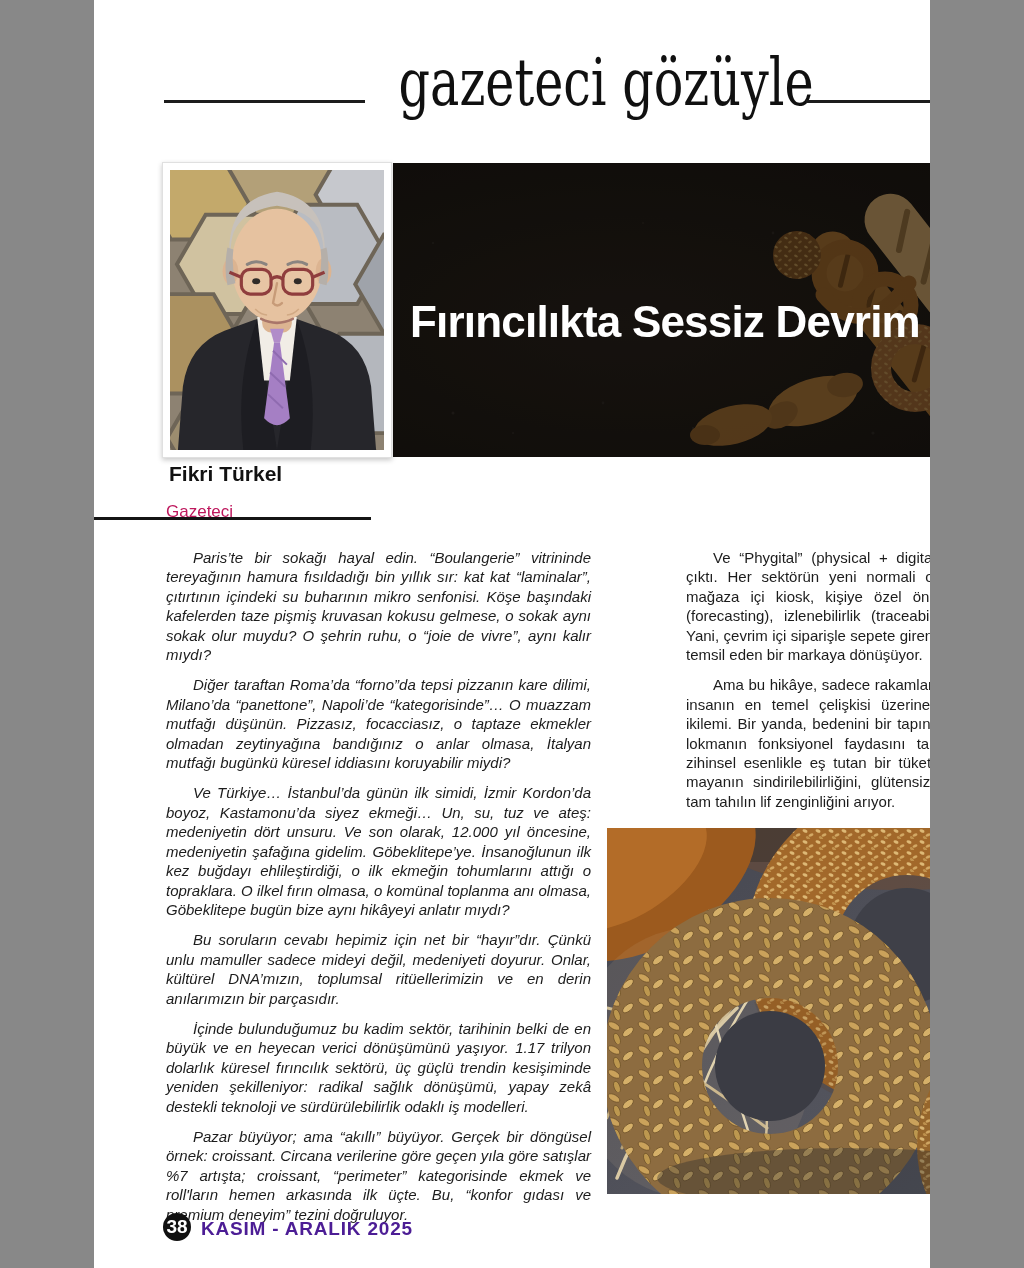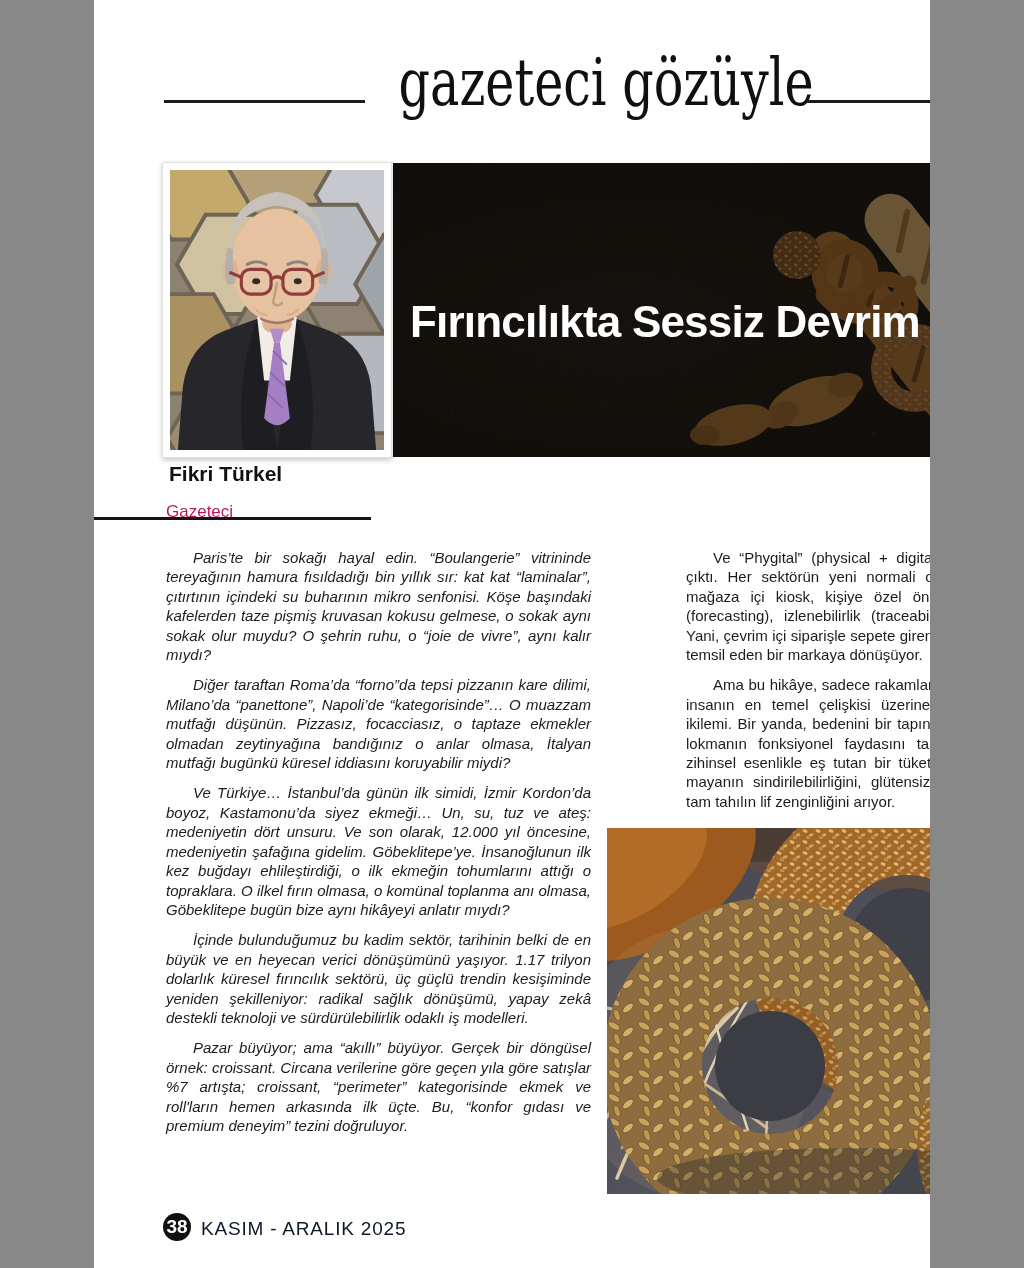--- a/index.html
+++ b/index.html
@@ -37,21 +37,21 @@
   .col p{margin:0 0 11px 0;text-align:justify;text-indent:27px;
     font-size:15px;line-height:19.4px;color:#1c1c1c;hyphens:auto;-webkit-hyphens:auto;}
 
   
   .simit-photo{position:absolute;left:513px;top:828px;width:413px;height:366px;overflow:hidden;background:#474850;}
   .simit-photo svg{display:block;width:100%;height:100%;}
 
   
   .page-badge{position:absolute;left:69px;top:1213px;width:28px;height:28px;border-radius:50%;
     background:#101010;color:#fff;font-size:19px;font-weight:700;display:flex;align-items:center;justify-content:center;}
-  .issue-label{position:absolute;left:107px;top:1218px;font-size:19px;font-weight:400;color:#0f172a;letter-spacing:0.8px;}
+  .issue-label{position:absolute;left:107px;top:1218px;font-size:19px;font-weight:700;color:#4c1d95;letter-spacing:0.8px;}
 </style>
 </head>
 <body>
 
 <div class="page">
 
   <div class="masthead-title">
     <span>gazeteci gözüyle</span>
   </div>
   <div class="rule rule-left"></div>
@@ -191,20 +191,21 @@
   </div>
 
   <div class="author-name">Fikri Türkel</div>
   <div class="author-role">Gazeteci</div>
   <div class="author-rule"></div>
 
   <div class="col col-left">
     <p>Paris’te bir sokağı hayal edin. “Boulangerie” vitrininde tereyağının hamura fısıldadığı bin yıllık sır: kat kat “laminalar”, çıtırtının içindeki su buharının mikro senfonisi. Köşe başındaki kafelerden taze pişmiş kruvasan kokusu gelmese, o sokak aynı sokak olur muydu? O şehrin ruhu, o “joie de vivre”, aynı kalır mıydı?</p>
     <p>Diğer taraftan Roma’da “forno”da tepsi pizzanın kare dilimi, Milano’da “panettone”, Napoli’de “kategorisinde”… O muazzam mutfağı düşünün. Pizzasız, focacciasız, o taptaze ekmekler olmadan zeytinyağına bandığınız o anlar olmasa, İtalyan mutfağı bugünkü küresel iddiasını koruyabilir miydi?</p>
     <p>Ve Türkiye… İstanbul’da günün ilk simidi, İzmir Kordon’da boyoz, Kastamonu’da siyez ekmeği… Un, su, tuz ve ateş: medeniyetin dört unsuru. Ve son olarak, 12.000 yıl öncesine, medeniyetin şafağına gidelim. Göbeklitepe’ye. İnsanoğlunun ilk kez buğdayı ehlileştirdiği, o ilk ekmeğin tohumlarını attığı o topraklara. O ilkel fırın olmasa, o komünal toplanma anı olmasa, Göbeklitepe bugün bize aynı hikâyeyi anlatır mıydı?</p>
+    <p>Bu soruların cevabı hepimiz için net bir “hayır”dır. Çünkü unlu mamuller sadece mideyi değil, medeniyeti doyurur. Onlar, kültürel DNA’mızın, toplumsal ritüellerimizin ve en derin anılarımızın bir parçasıdır.</p>
     <p>İçinde bulunduğumuz bu kadim sektör, tarihinin belki de en büyük ve en heyecan verici dönüşümünü yaşıyor. 1.17 trilyon dolarlık küresel fırıncılık sektörü, üç güçlü trendin kesişiminde yeniden şekilleniyor: radikal sağlık dönüşümü, yapay zekâ destekli teknoloji ve sürdürülebilirlik odaklı iş modelleri.</p>
     <p>Pazar büyüyor; ama “akıllı” büyüyor. Gerçek bir döngüsel örnek: croissant. Circana verilerine göre geçen yıla göre satışlar %7 artışta; croissant, “perimeter” kategorisinde ekmek ve roll'ların hemen arkasında ilk üçte. Bu, “konfor gıdası ve premium deneyim” tezini doğruluyor.</p>
   </div>
   <div class="col col-right">
     <p>Ve “Phygital” (physical + digital) diye yeni bir kavram çıktı. Her sektörün yeni normali oldu. Uygulama siparişi, mağaza içi kiosk, kişiye özel öneri; arkada tahminleme (forecasting), izlenebilirlik (traceability), öngörücü bakım… Yani, çevrim içi siparişle sepete giren bir simit, kentin kimliğini temsil eden bir markaya dönüşüyor.</p>
     <p>Ama bu hikâye, sadece rakamlardan ibaret değil. Modern insanın en temel çelişkisi üzerine kurulu: sağlık ve haz ikilemi. Bir yanda, bedenini bir tapınak gibi gören, yediği her lokmanın fonksiyonel faydasını tartan, bağırsak sağlığını zihinsel esenlikle eş tutan bir tüketici var. Bu tüketici, ekşi mayanın sindirilebilirliğini, glütensiz seçeneklerin hafifliğini, tam tahılın lif zenginliğini arıyor.</p>
   </div>
 
   <div class="simit-photo">
     <svg viewBox="0 0 413 366" preserveAspectRatio="none">

